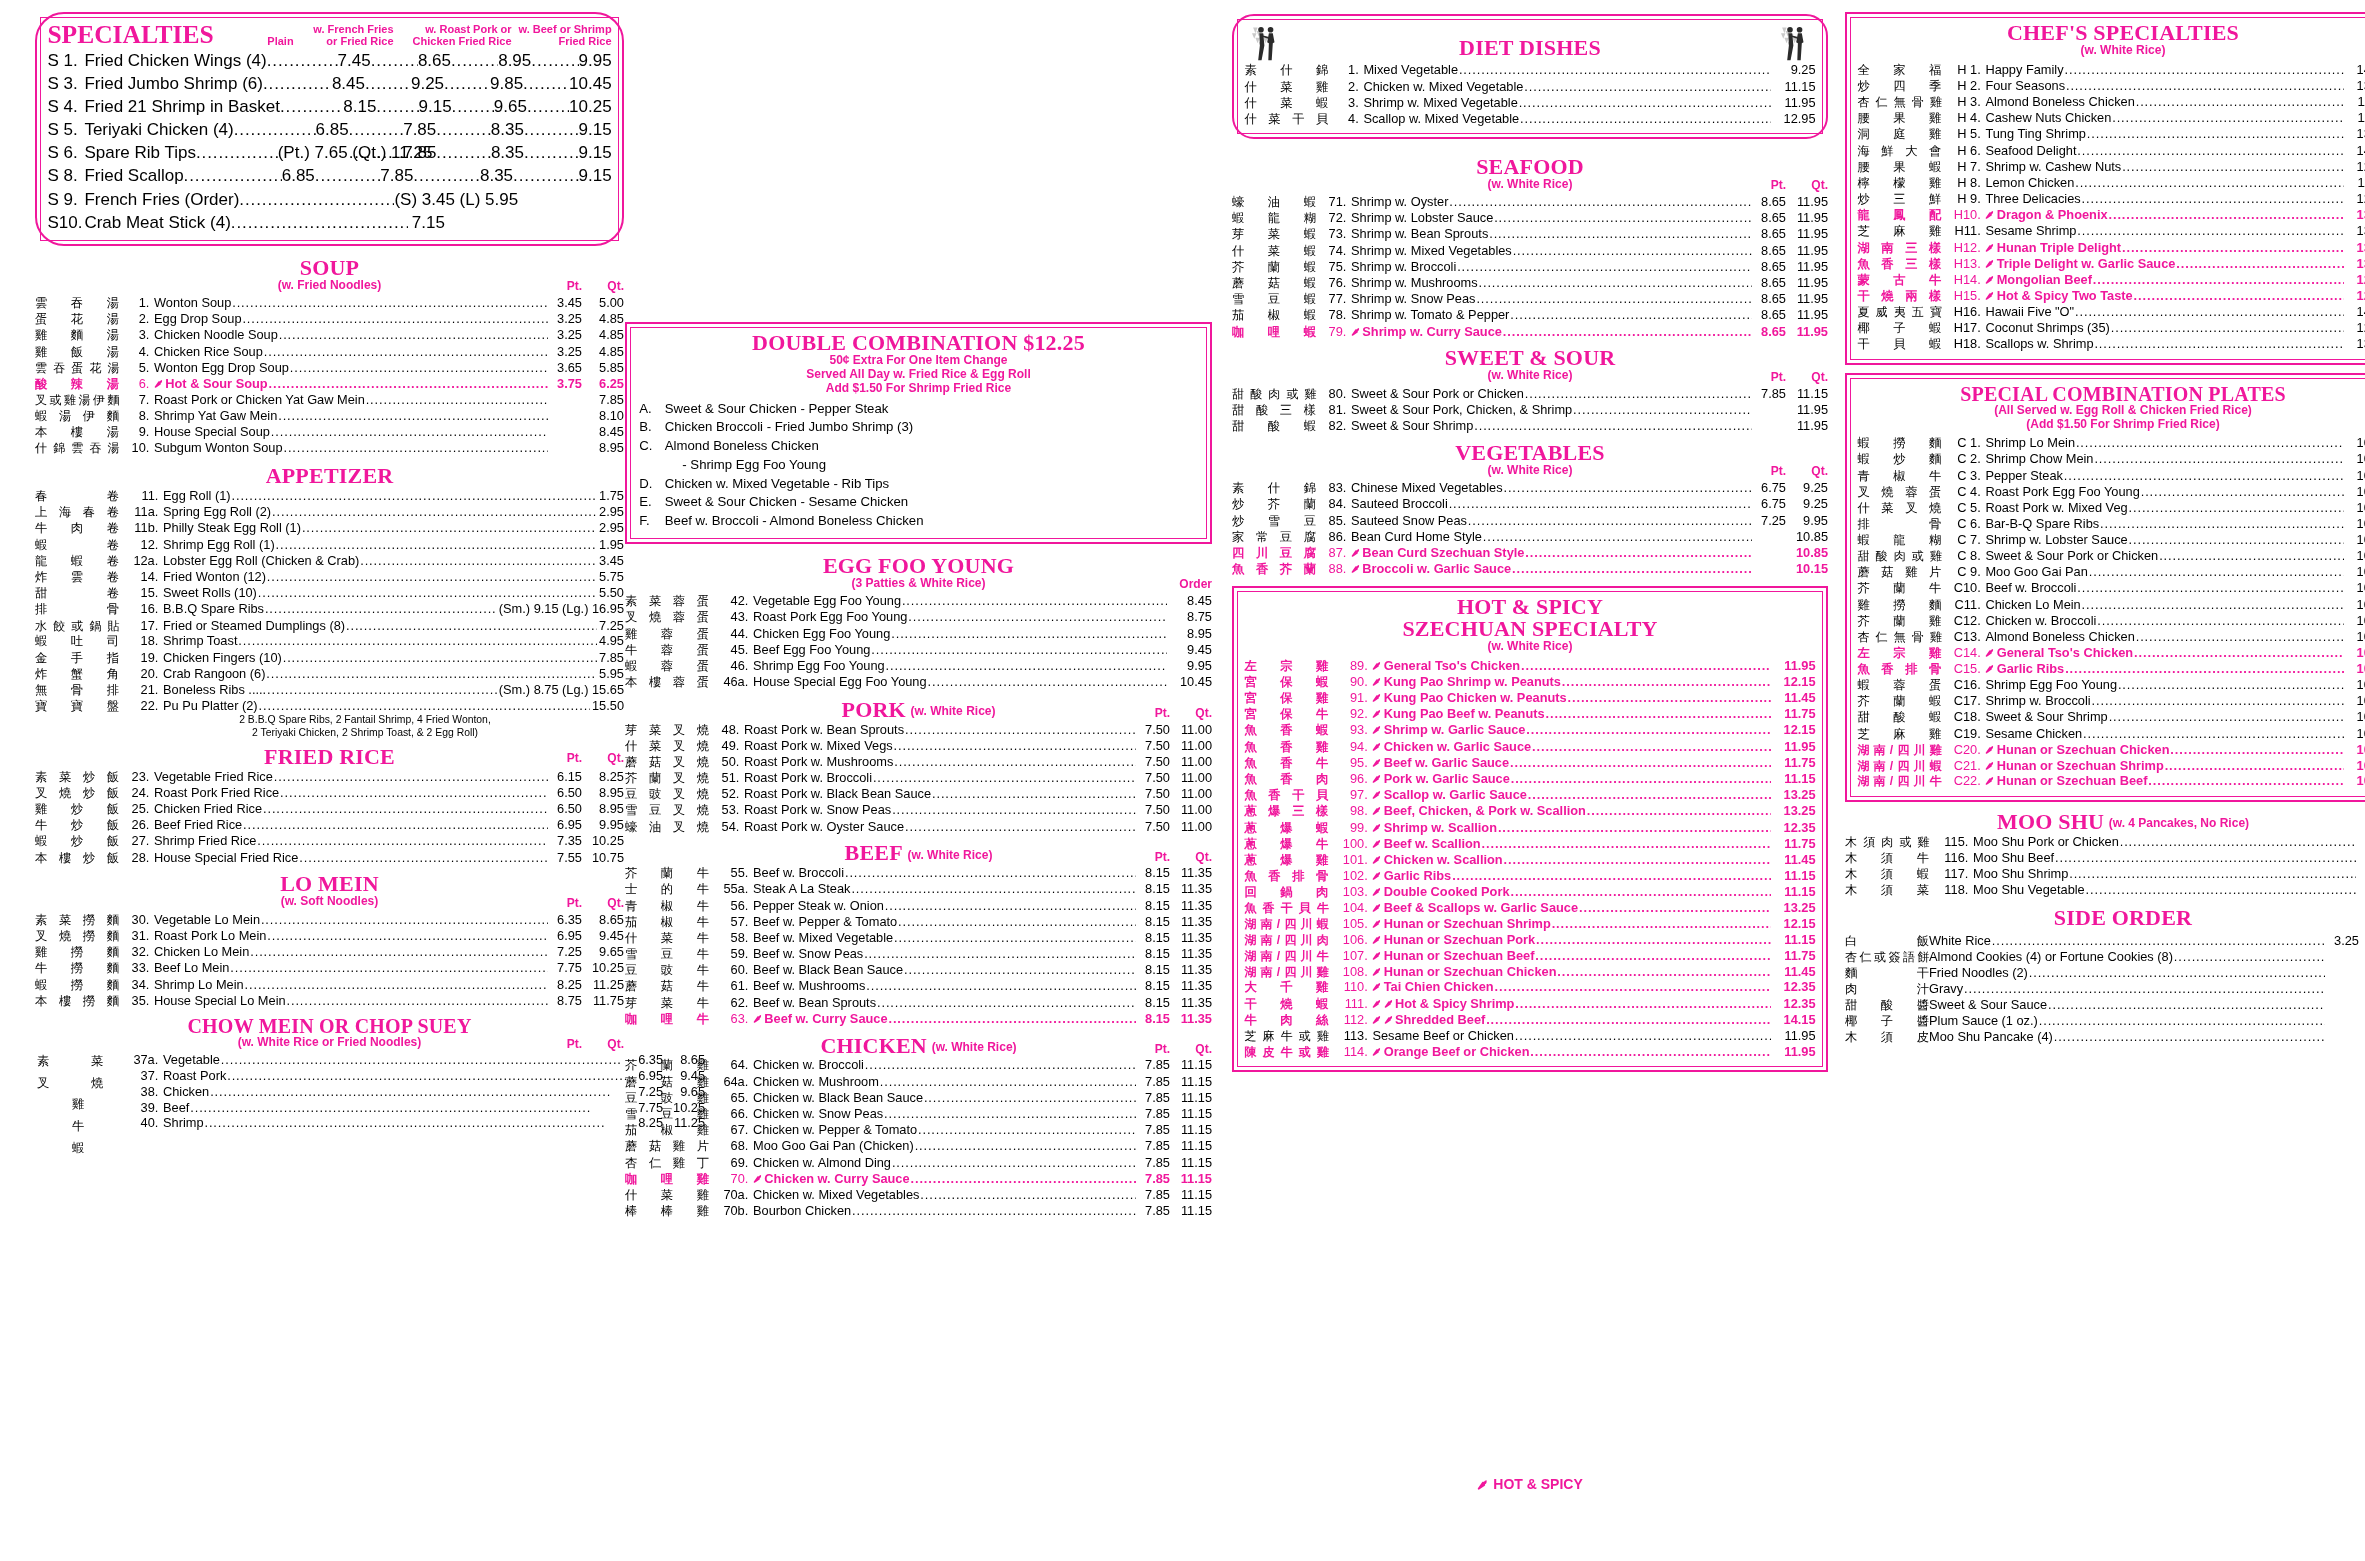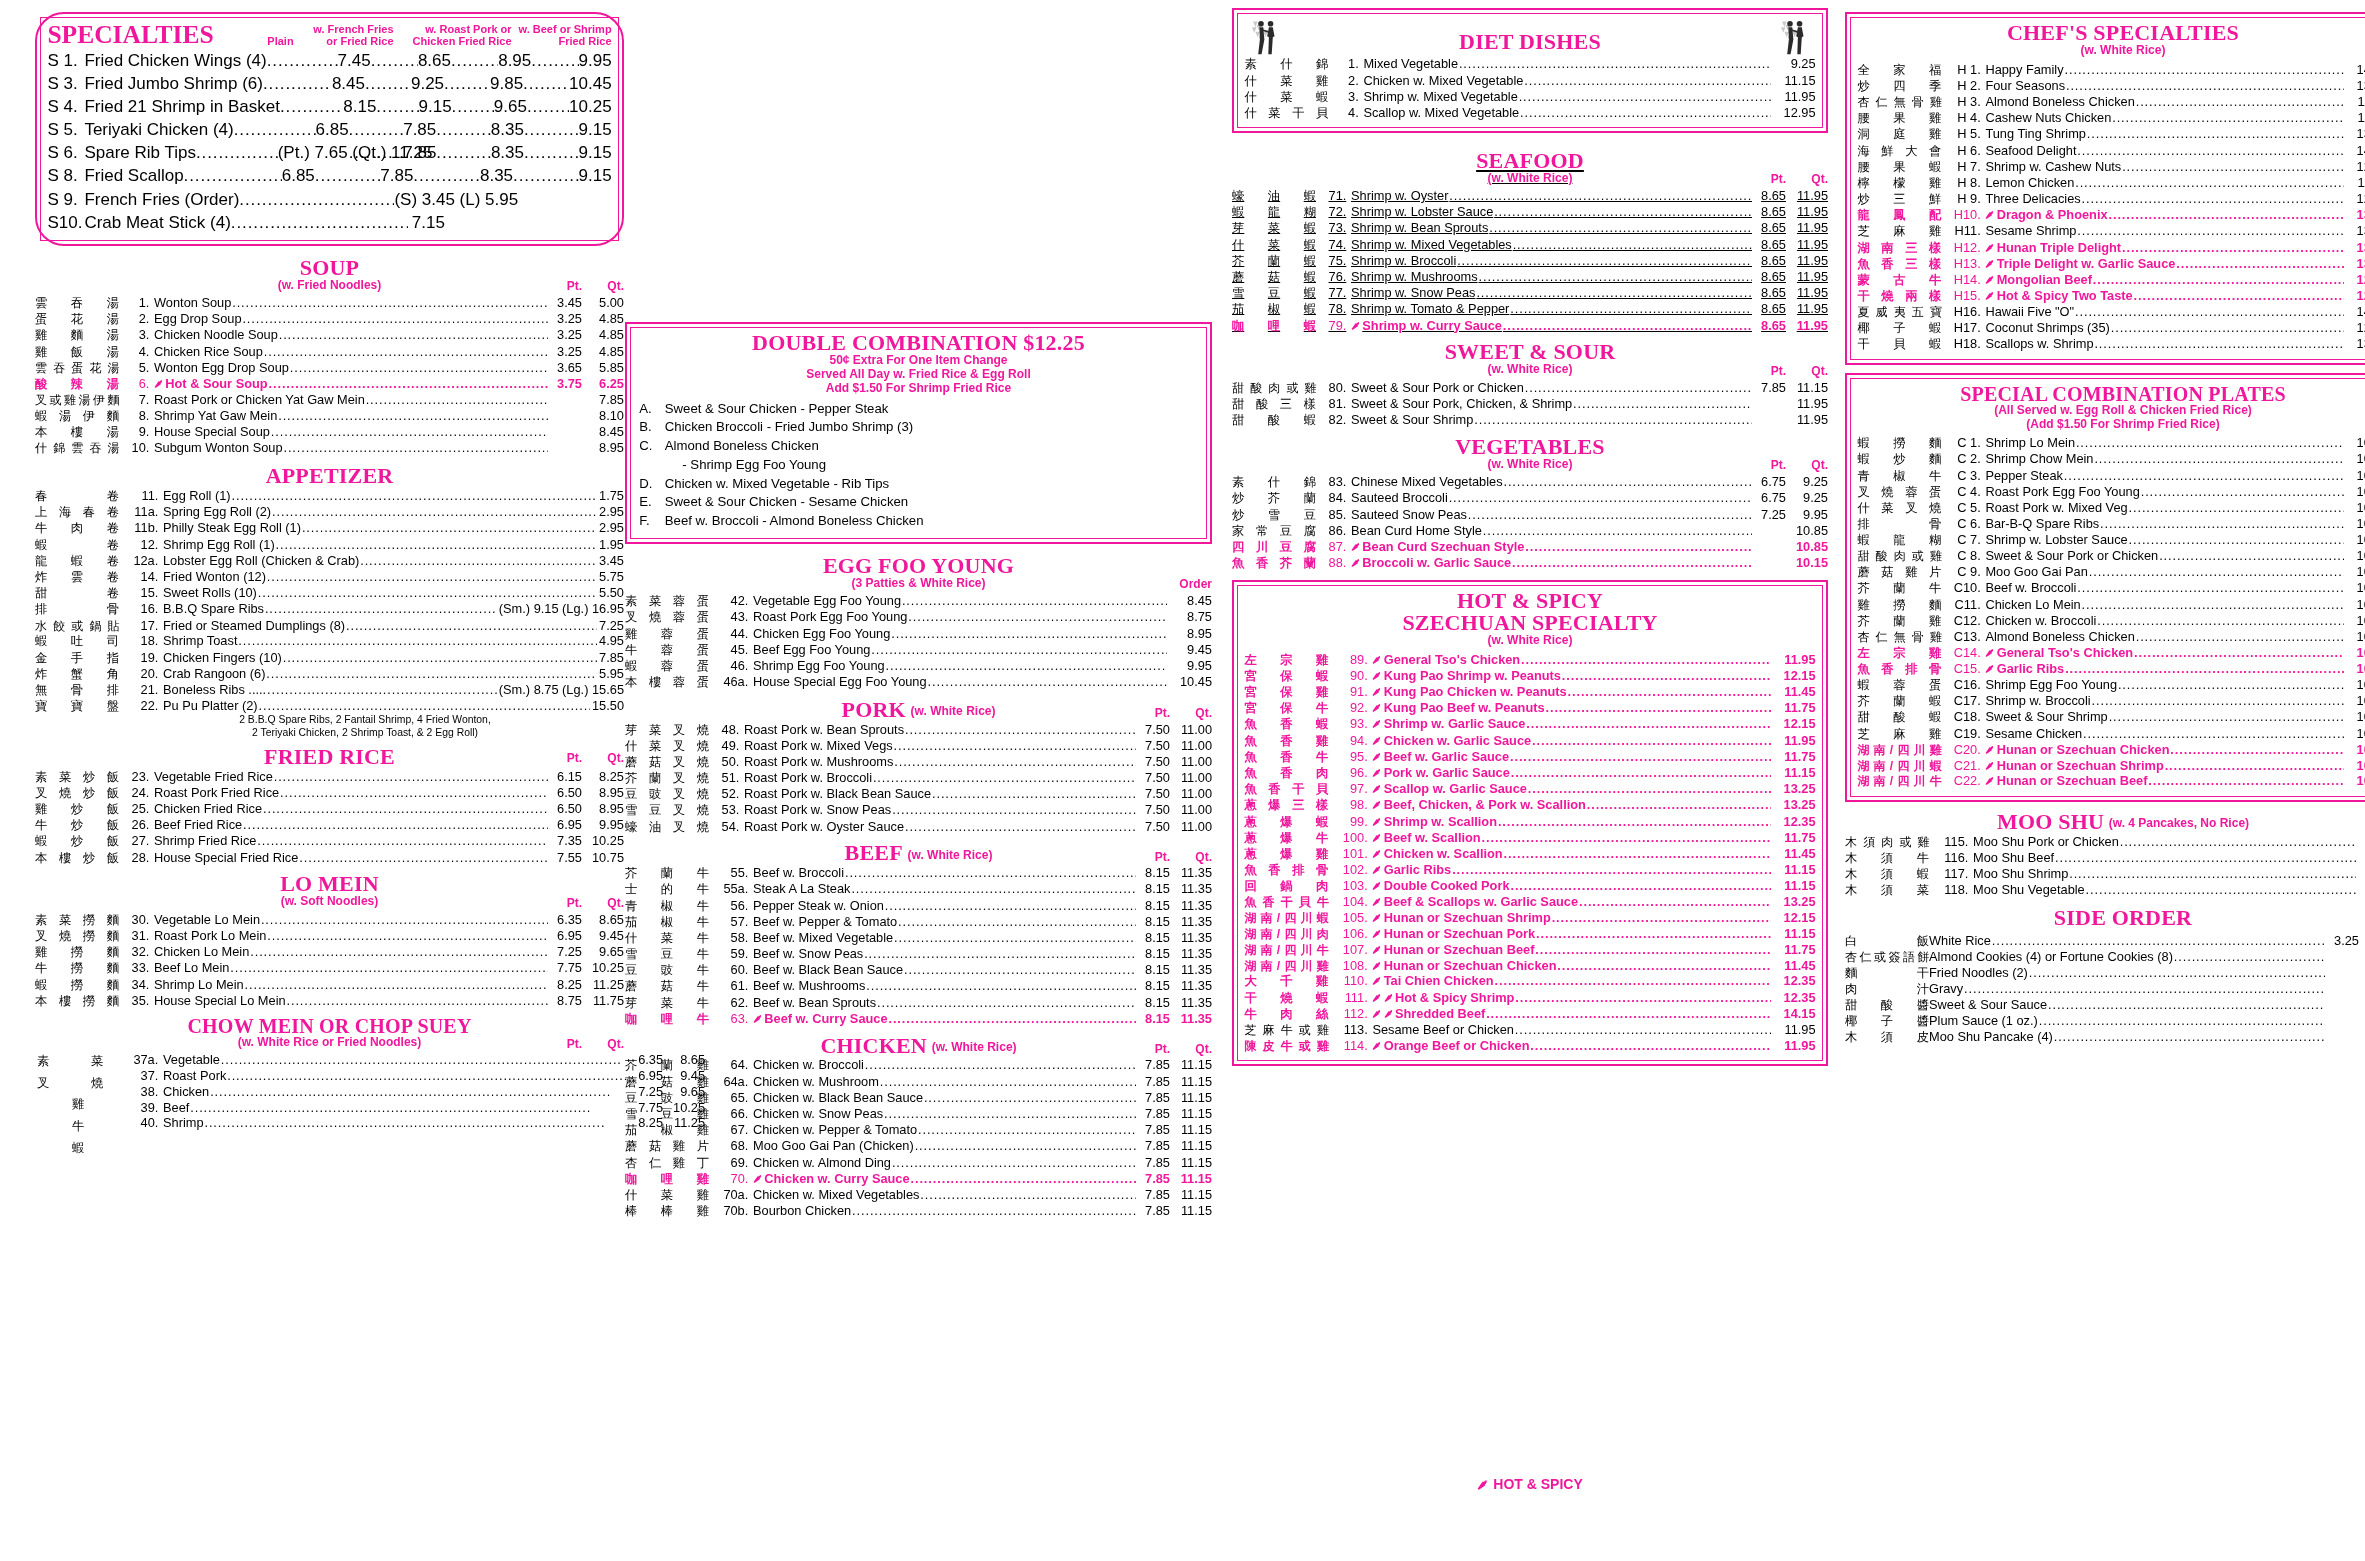--- a/index.html
+++ b/index.html
@@ -1322,21 +1322,21 @@
             <span class="dots">..........................................................................................</span>
             <span class="p p1">7.85</span>
             <span class="p p2">11.15</span>
           </div>
         </div>
     </div>
   </div>
 
   <div class="col" id="col3">
 
-    <div class="box" style="margin-top:8px;">
+    <div class="box" style="margin-top:14px;border-radius:22px;">
       <div class="box-inner diet-wrap" style="padding:2.8px 6.6px 5.7px 6.6px;">
         <svg class="couple l" viewBox="0 0 60 80">
           <g fill="#c9c9c9">
               <path d="M8 8 l8 0 -4 10 z"></path>
               <path d="M14 14 l8 0 -4 10 z"></path>
               <path d="M20 20 l8 0 -4 10 z"></path>
               <path d="M26 26 l8 0 -4 10 z"></path>
               <path d="M6 18 l8 0 -4 10 z"></path>
               <path d="M12 26 l8 0 -4 10 z"></path>
               <path d="M18 34 l8 0 -4 10 z"></path>
@@ -1411,21 +1411,21 @@
               </span>
               <span class="num">4.</span>
               <span class="name">Scallop w. Mixed Vegetable</span>
               <span class="dots">..........................................................................................</span>
               <span class="p p-one">12.95</span>
             </div>
           </div>
       </div>
     </div>
 
-    <div style="margin-top:17px;text-decoration:underline;">
+    <div style="margin-top:17px;">
       <div class="sec-head h-lg">SEAFOOD</div>
       <div class="headrow">
         <div class="sub">(w. White Rice)</div>
         <div class="ptqt">
           <span class="c1">Pt.</span>
           <span class="c2">Qt.</span>
         </div>
       </div>
       <div class="items" id="seafood-items">
           <div class="row">

